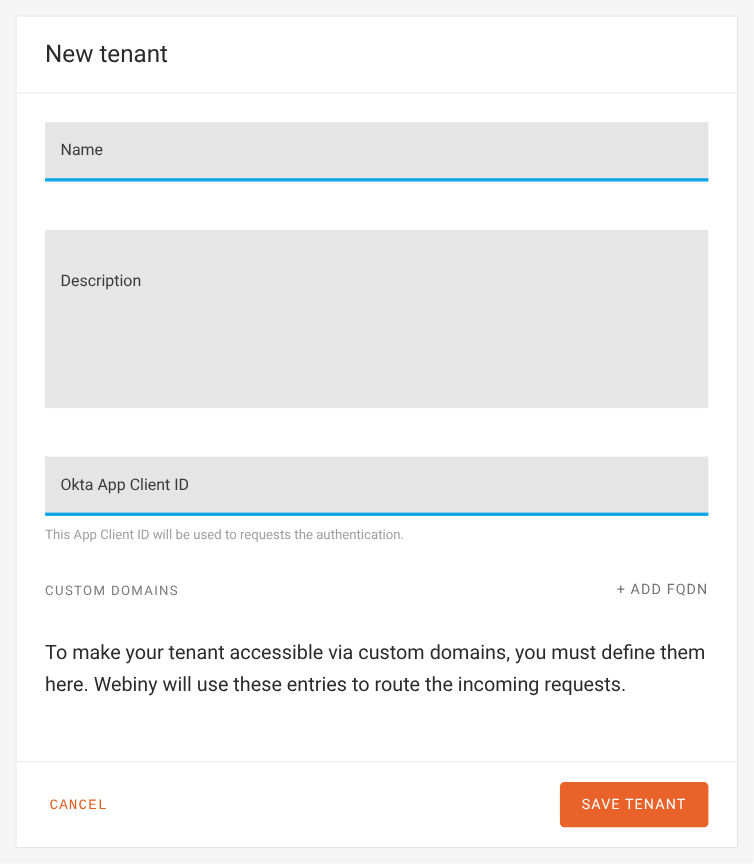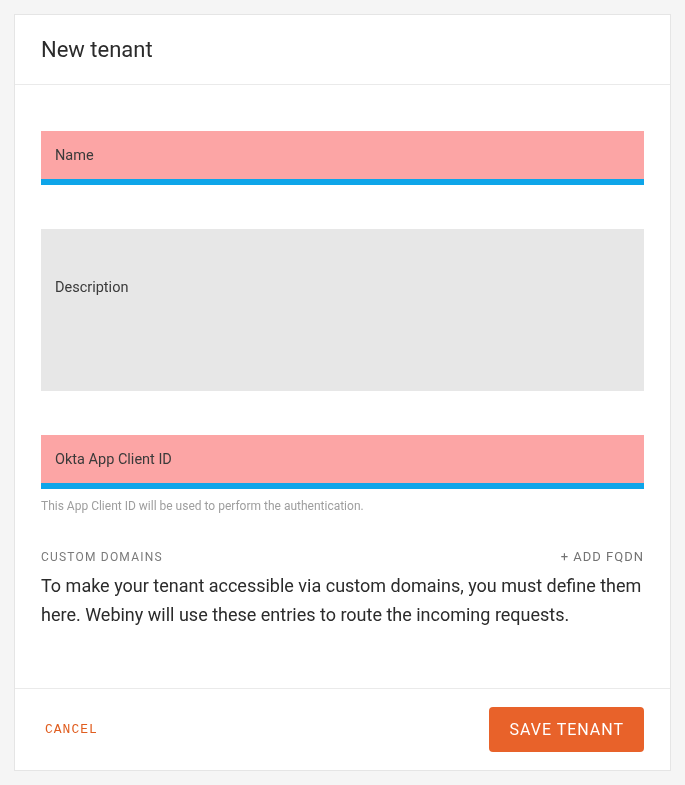--- a/index.html
+++ b/index.html
@@ -1,19 +1,18 @@
 <!DOCTYPE html>
 <html><head>
   <meta charset="utf-8">
   <style>
     * {
       box-sizing: border-box;
       margin: 0;
       padding: 0;
-      gap: 20px;
     }
     body {
       font-family: -apple-system, BlinkMacSystemFont, "Segoe UI", Roboto, "Helvetica Neue", Arial, sans-serif;
       background: #f5f5f5;
       width: 685px;
       height: 785px;
       padding: 14px;
     }
     .card {
       background: #ffffff;
@@ -40,23 +39,23 @@
     .field {
       margin-bottom: 44px;
       position: relative;
     }
     .field.short {
       margin-bottom: 22px;
     }
     .input-text {
       width: 100%;
       height: 54px;
-      background: #fca5a5;
+      background: #e5e5e5;
       border: none;
-      border-bottom: 6px solid #0ea5e9;
+      border-bottom: 3px solid #0ea5e9;
       padding: 13px 14px;
       font-size: 14.5px;
       color: #333;
       font-family: inherit;
     }
     .input-text::placeholder {
       color: #3a3a3a;
     }
     .input-textarea {
       width: 100%;
@@ -70,36 +69,36 @@
       resize: none;
     }
     .textarea-wrapper {
       position: relative;
       background: #e7e7e7;
       height: 162px;
     }
     .textarea-label {
       position: absolute;
       left: 14px;
-      top: 50px;
+      top: 38px;
       font-size: 14.5px;
       color: #3a3a3a;
       pointer-events: none;
     }
     .helper-text {
       font-size: 12px;
       color: #9e9e9e;
       margin-top: 10px;
     }
     .section-header {
       display: flex;
       justify-content: space-between;
       align-items: center;
       margin-top: 36px;
-      margin-bottom: 8px;
+      margin-bottom: 36px;
     }
     .section-label {
       font-size: 12px;
       letter-spacing: 1.2px;
       color: #7a7a7a;
       text-transform: uppercase;
     }
     .add-btn {
       background: none;
       border: none;
@@ -131,21 +130,21 @@
       cursor: pointer;
       text-transform: uppercase;
       padding: 8px 4px;
       font-family: Liberation Mono, monospace;
     }
     .btn-primary {
       background: #e8622a;
       border: none;
       border-radius: 4px;
       color: #fff;
-      font-size: 16px;
+      font-size: 13px;
       letter-spacing: 1px;
       padding: 13px 20px;
       cursor: pointer;
       text-transform: uppercase;
       font-family: inherit;
     }
   </style>
 </head>
 <body>
 
@@ -161,21 +160,21 @@
 
     <div class="field">
       <div class="textarea-wrapper">
         <span class="textarea-label">Description</span>
         <textarea class="input-textarea" style="background: transparent; position: absolute; top: 0px; left: 0px; width: 100%; height: 100%;"></textarea>
       </div>
     </div>
 
     <div class="field short">
       <input type="text" class="input-text" placeholder="Okta App Client ID" style="">
-      <div class="helper-text">This App Client ID will be used to perform the authentication.</div>
+      <div class="helper-text">This App Client ID will be used to requests the authentication.</div>
     </div>
 
     <div class="section-header">
       <span class="section-label">CUSTOM DOMAINS</span>
       <button class="add-btn">+ ADD FQDN</button>
     </div>
 
     <p class="section-desc">To make your tenant accessible via custom domains, you must define them here. Webiny will use these entries to route the incoming requests.</p>
   </div>
 

